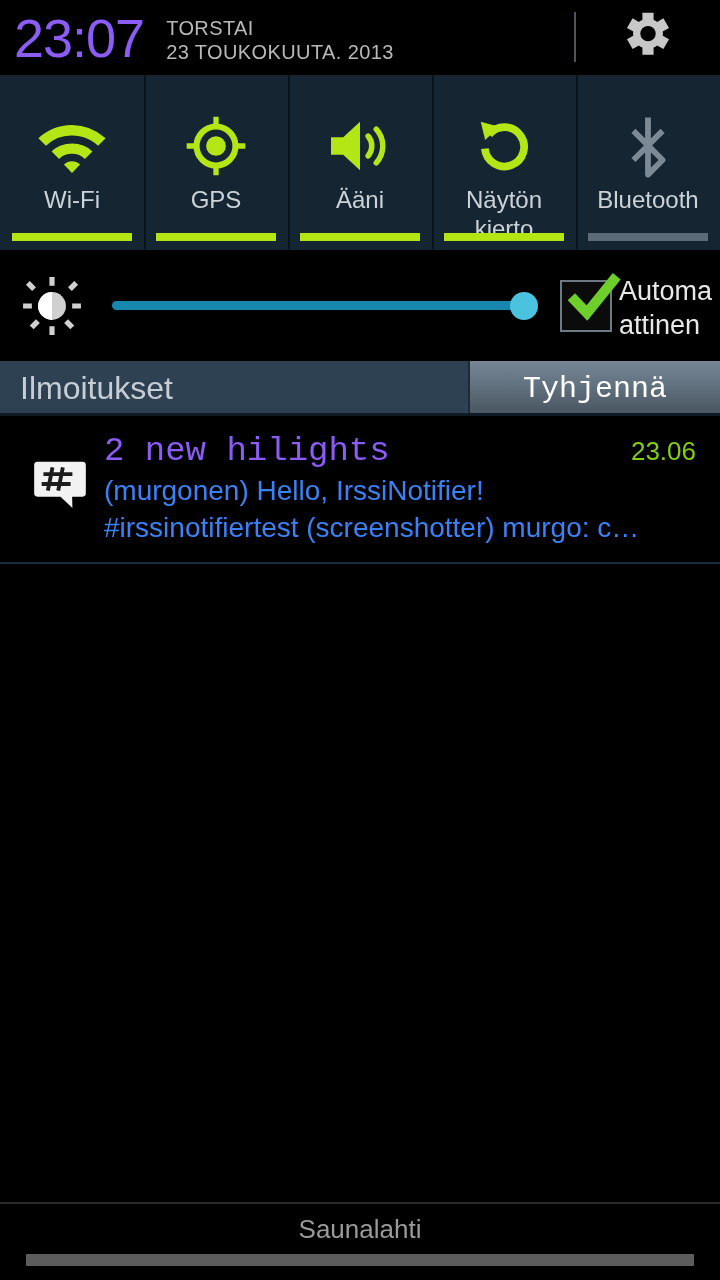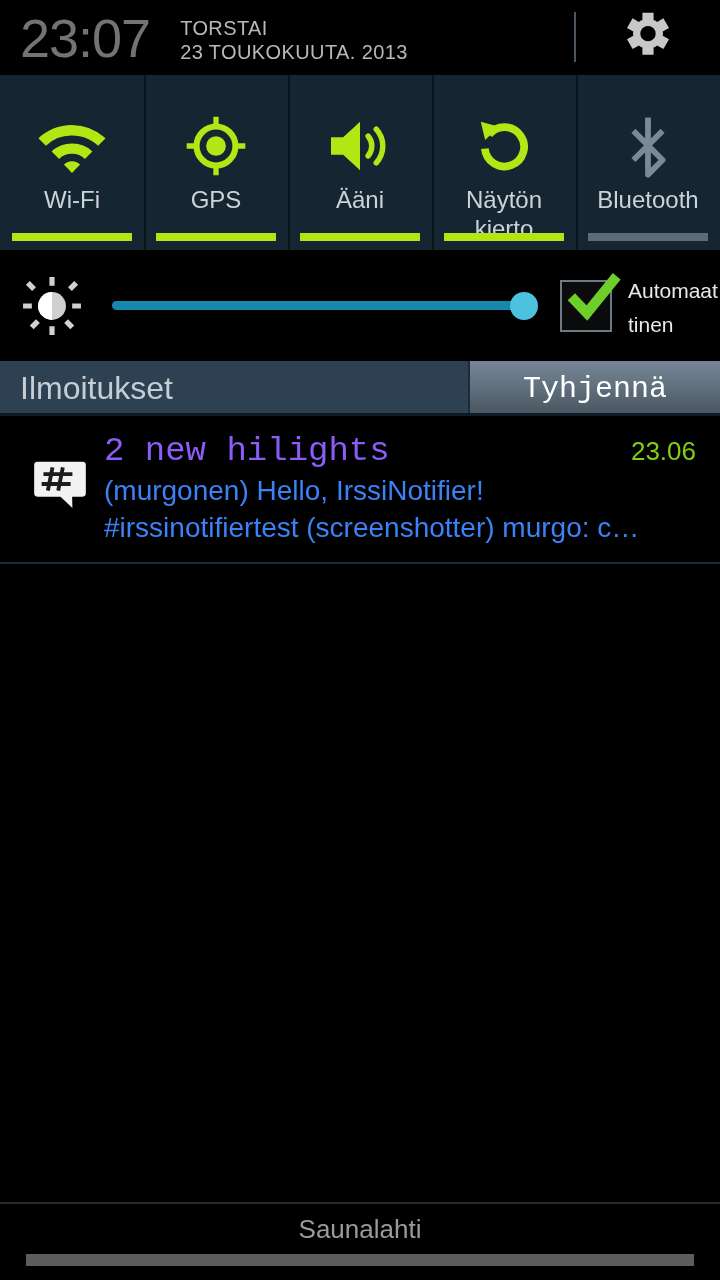--- a/index.html
+++ b/index.html
@@ -21,29 +21,29 @@
 
   
   .header {
     position: relative;
     height: 75px;
     background: #000000;
     display: flex;
     align-items: center;
   }
   .clock {
-    color: #737373;
+    color: #8b5cf6;
     font-size: 54px;
     font-weight: 300;
     line-height: 54px;
     letter-spacing: -1px;
-    margin-left: 20px;
+    margin-left: 14px;
   }
   .datebox {
-    margin-left: 30px;
+    margin-left: 22px;
     display: flex;
     flex-direction: column;
     justify-content: center;
     padding-top: 4px;
   }
   .dayname, .datetext {
     color: #b8b8b8;
     font-size: 20px;
     line-height: 24px;
     letter-spacing: 0.4px;
@@ -166,23 +166,23 @@
     margin-top: 6px;
     flex: none;
   }
   .check-mark {
     position: absolute;
     left: 2px;
     top: -12px;
   }
   .auto-label {
     color: #e8e8e8;
-    font-size: 21px;
+    font-size: 27px;
     line-height: 34px;
-    margin-left: 16px;
+    margin-left: 7px;
     width: 96px;
     word-break: break-all;
   }
 
   
   .notif-header {
     position: relative;
     height: 55px;
     background: #2e4152;
     display: flex;

